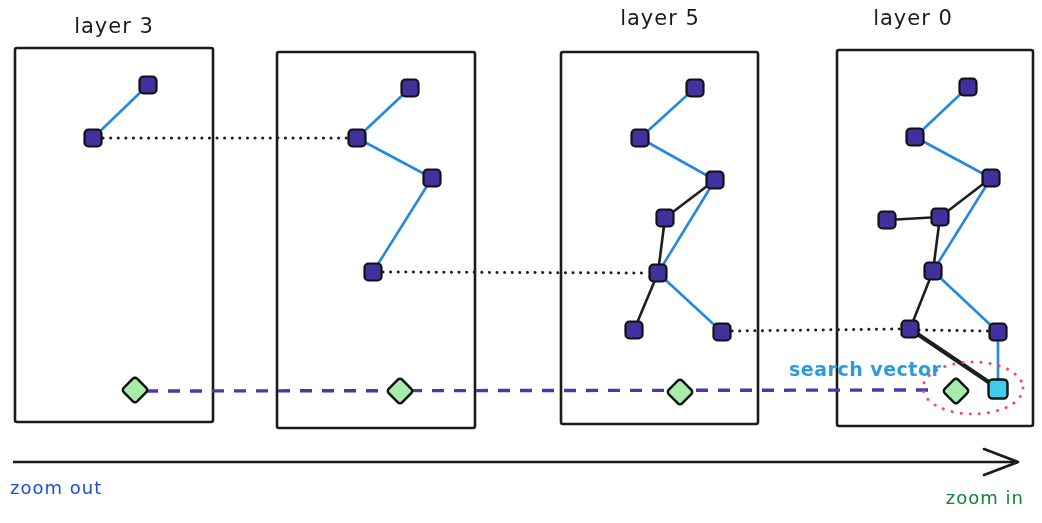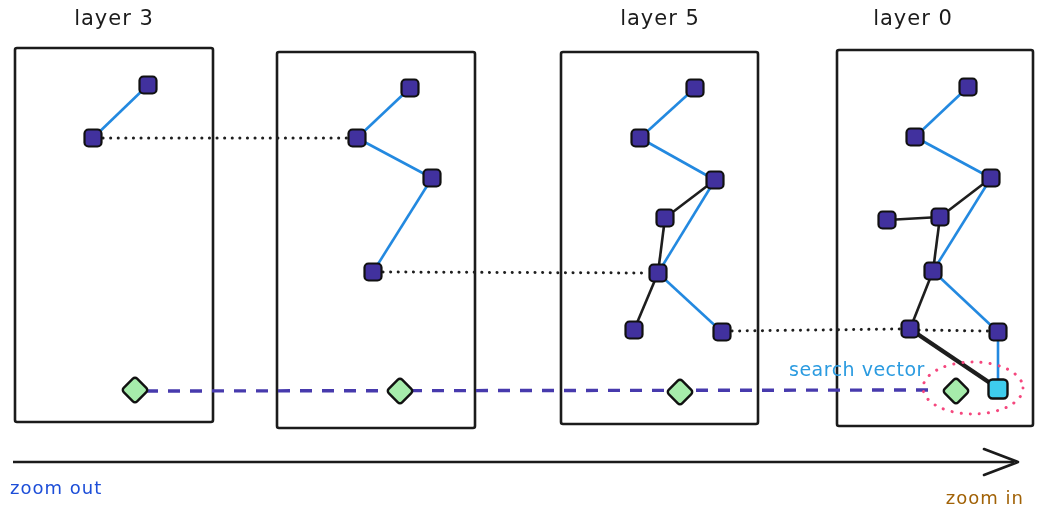--- a/index.html
+++ b/index.html
@@ -10,36 +10,36 @@
     font-family:"DejaVu Sans", sans-serif;
     overflow:hidden;
   }
   .stage svg{position:absolute;left:0;top:0;}
   .layer-label{
     position:absolute;top:6px;width:198px;
     text-align:center;
     font-size:21px;font-weight:500;color:#1b1b1b;
     letter-spacing:1px;
   }
-  .pos-l3{left:15px;}
+  .pos-l3{left:15px;margin-top:8px;}
   .pos-l2{left:277px;}
   .pos-l1{left:561px;}
   .pos-l0{left:814px;}
   .search-vector{
     position:absolute;left:789px;top:358px;
-    font-size:19px;font-weight:400;color:#2b9be0;
+    font-size:19px;font-weight:700;color:#2b9be0;
     letter-spacing:0.5px;
   }
   .zoom-out{
     position:absolute;left:10px;top:477px;
     font-size:18px;font-weight:500;color:#1d4ed8;letter-spacing:1px;
   }
   .zoom-in{
     position:absolute;right:18px;top:487px;
-    font-size:18px;font-weight:500;color:#a16207;letter-spacing:1px;
+    font-size:18px;font-weight:500;color:#15803d;letter-spacing:1px;
   }
 </style>
 </head>
 <body>
 
 <div class="stage">
   <svg id="diagram-svg" width="1042" height="523" viewBox="0 0 1042 523">
       <rect x="15" y="48" width="198" height="374" rx="2" fill="#ffffff" stroke="#1b1b1b" stroke-width="2.6"></rect>
       <rect x="277" y="52" width="198" height="376" rx="2" fill="#ffffff" stroke="#1b1b1b" stroke-width="2.6"></rect>
       <rect x="561" y="52" width="197" height="372" rx="2" fill="#ffffff" stroke="#1b1b1b" stroke-width="2.6"></rect>

